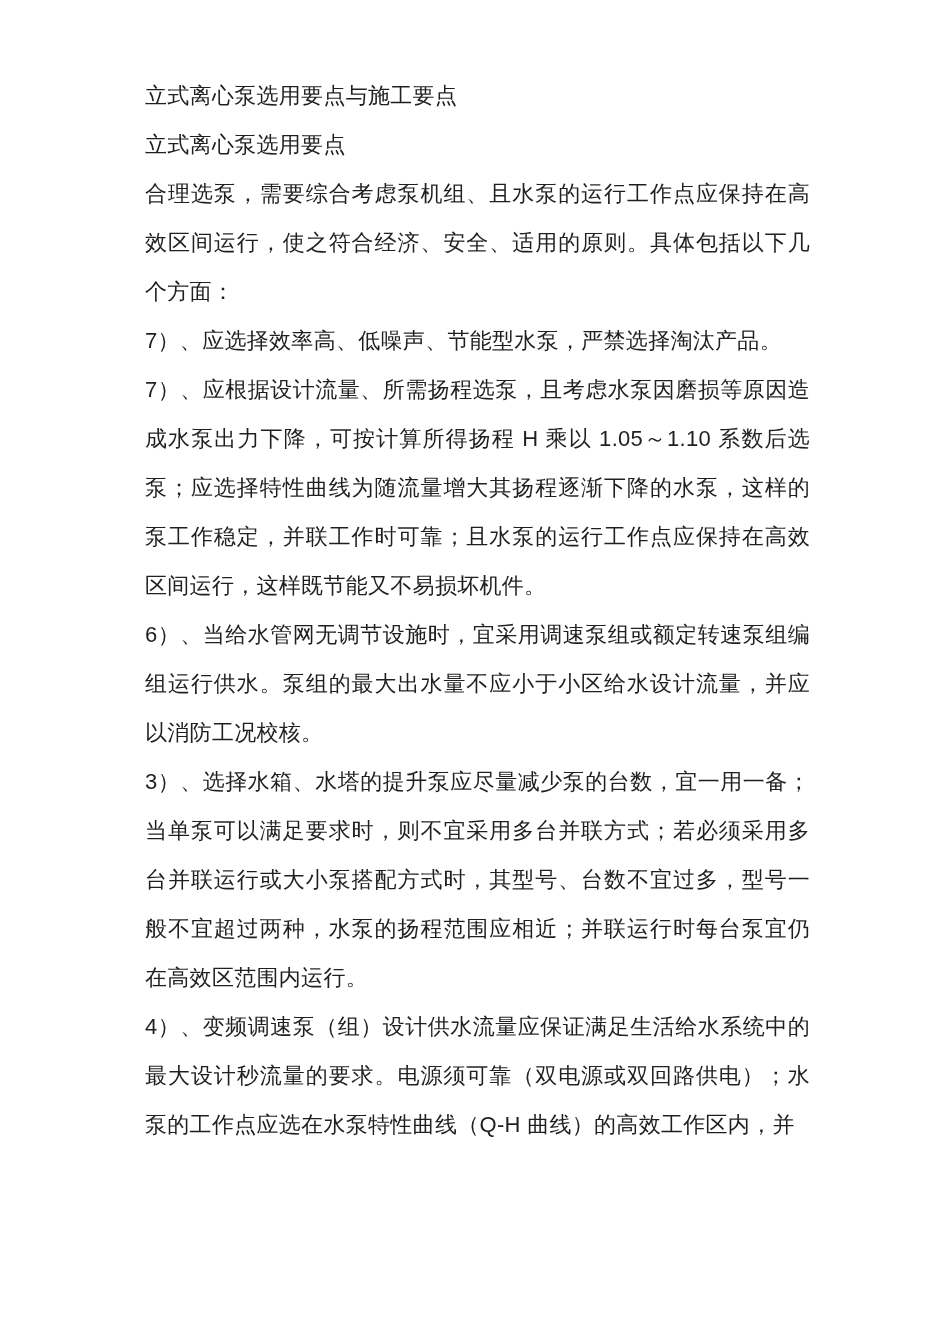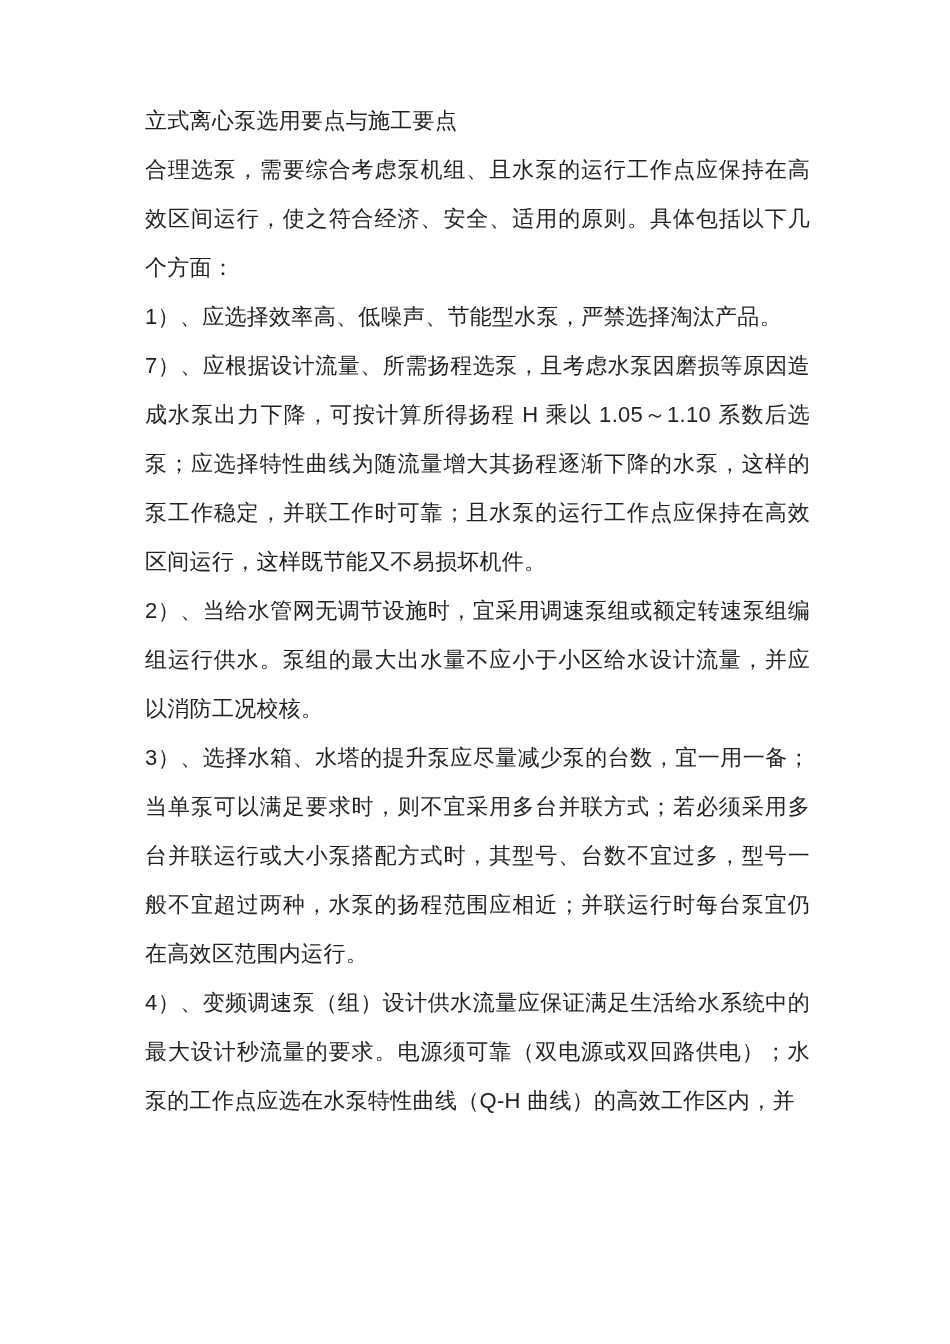--- a/index.html
+++ b/index.html
@@ -10,39 +10,40 @@
   body {
     width: 950px;
     height: 1344px;
     overflow: hidden;
     font-family: "Liberation Sans", "DejaVu Sans", sans-serif;
   }
   .page {
     box-sizing: border-box;
     width: 950px;
     height: 1344px;
-    padding: 96px 140px 0 145px;
+    padding: 71px 140px 0 145px;
     background: #ffffff;
   }
   .page p {
     margin: 0;
     padding: 0;
     font-size: 22px;
     line-height: 49px;
     color: #1f1f1f;
     text-align: justify;
     text-justify: inter-ideograph;
     word-break: break-all;
     letter-spacing: 0.3px;
   }
 </style>
 </head>
 <body>
 
 <div class="page">
   <p>立式离心泵选用要点与施工要点</p>
+  <p>立式离心泵选用要点</p>
   <p>合理选泵，需要综合考虑泵机组、且水泵的运行工作点应保持在高效区间运行，使之符合经济、安全、适用的原则。具体包括以下几个方面：</p>
-  <p>1）、应选择效率高、低噪声、节能型水泵，严禁选择淘汰产品。</p>
+  <p>7）、应选择效率高、低噪声、节能型水泵，严禁选择淘汰产品。</p>
   <p>7）、应根据设计流量、所需扬程选泵，且考虑水泵因磨损等原因造成水泵出力下降，可按计算所得扬程 H 乘以 1.05～1.10 系数后选泵；应选择特性曲线为随流量增大其扬程逐渐下降的水泵，这样的泵工作稳定，并联工作时可靠；且水泵的运行工作点应保持在高效区间运行，这样既节能又不易损坏机件。</p>
-  <p>2）、当给水管网无调节设施时，宜采用调速泵组或额定转速泵组编组运行供水。泵组的最大出水量不应小于小区给水设计流量，并应以消防工况校核。</p>
+  <p>6）、当给水管网无调节设施时，宜采用调速泵组或额定转速泵组编组运行供水。泵组的最大出水量不应小于小区给水设计流量，并应以消防工况校核。</p>
   <p>3）、选择水箱、水塔的提升泵应尽量减少泵的台数，宜一用一备；当单泵可以满足要求时，则不宜采用多台并联方式；若必须采用多台并联运行或大小泵搭配方式时，其型号、台数不宜过多，型号一般不宜超过两种，水泵的扬程范围应相近；并联运行时每台泵宜仍在高效区范围内运行。</p>
   <p>4）、变频调速泵（组）设计供水流量应保证满足生活给水系统中的最大设计秒流量的要求。电源须可靠（双电源或双回路供电）；水泵的工作点应选在水泵特性曲线（Q-H 曲线）的高效工作区内，并</p>
 </div>
 
 </body></html>

